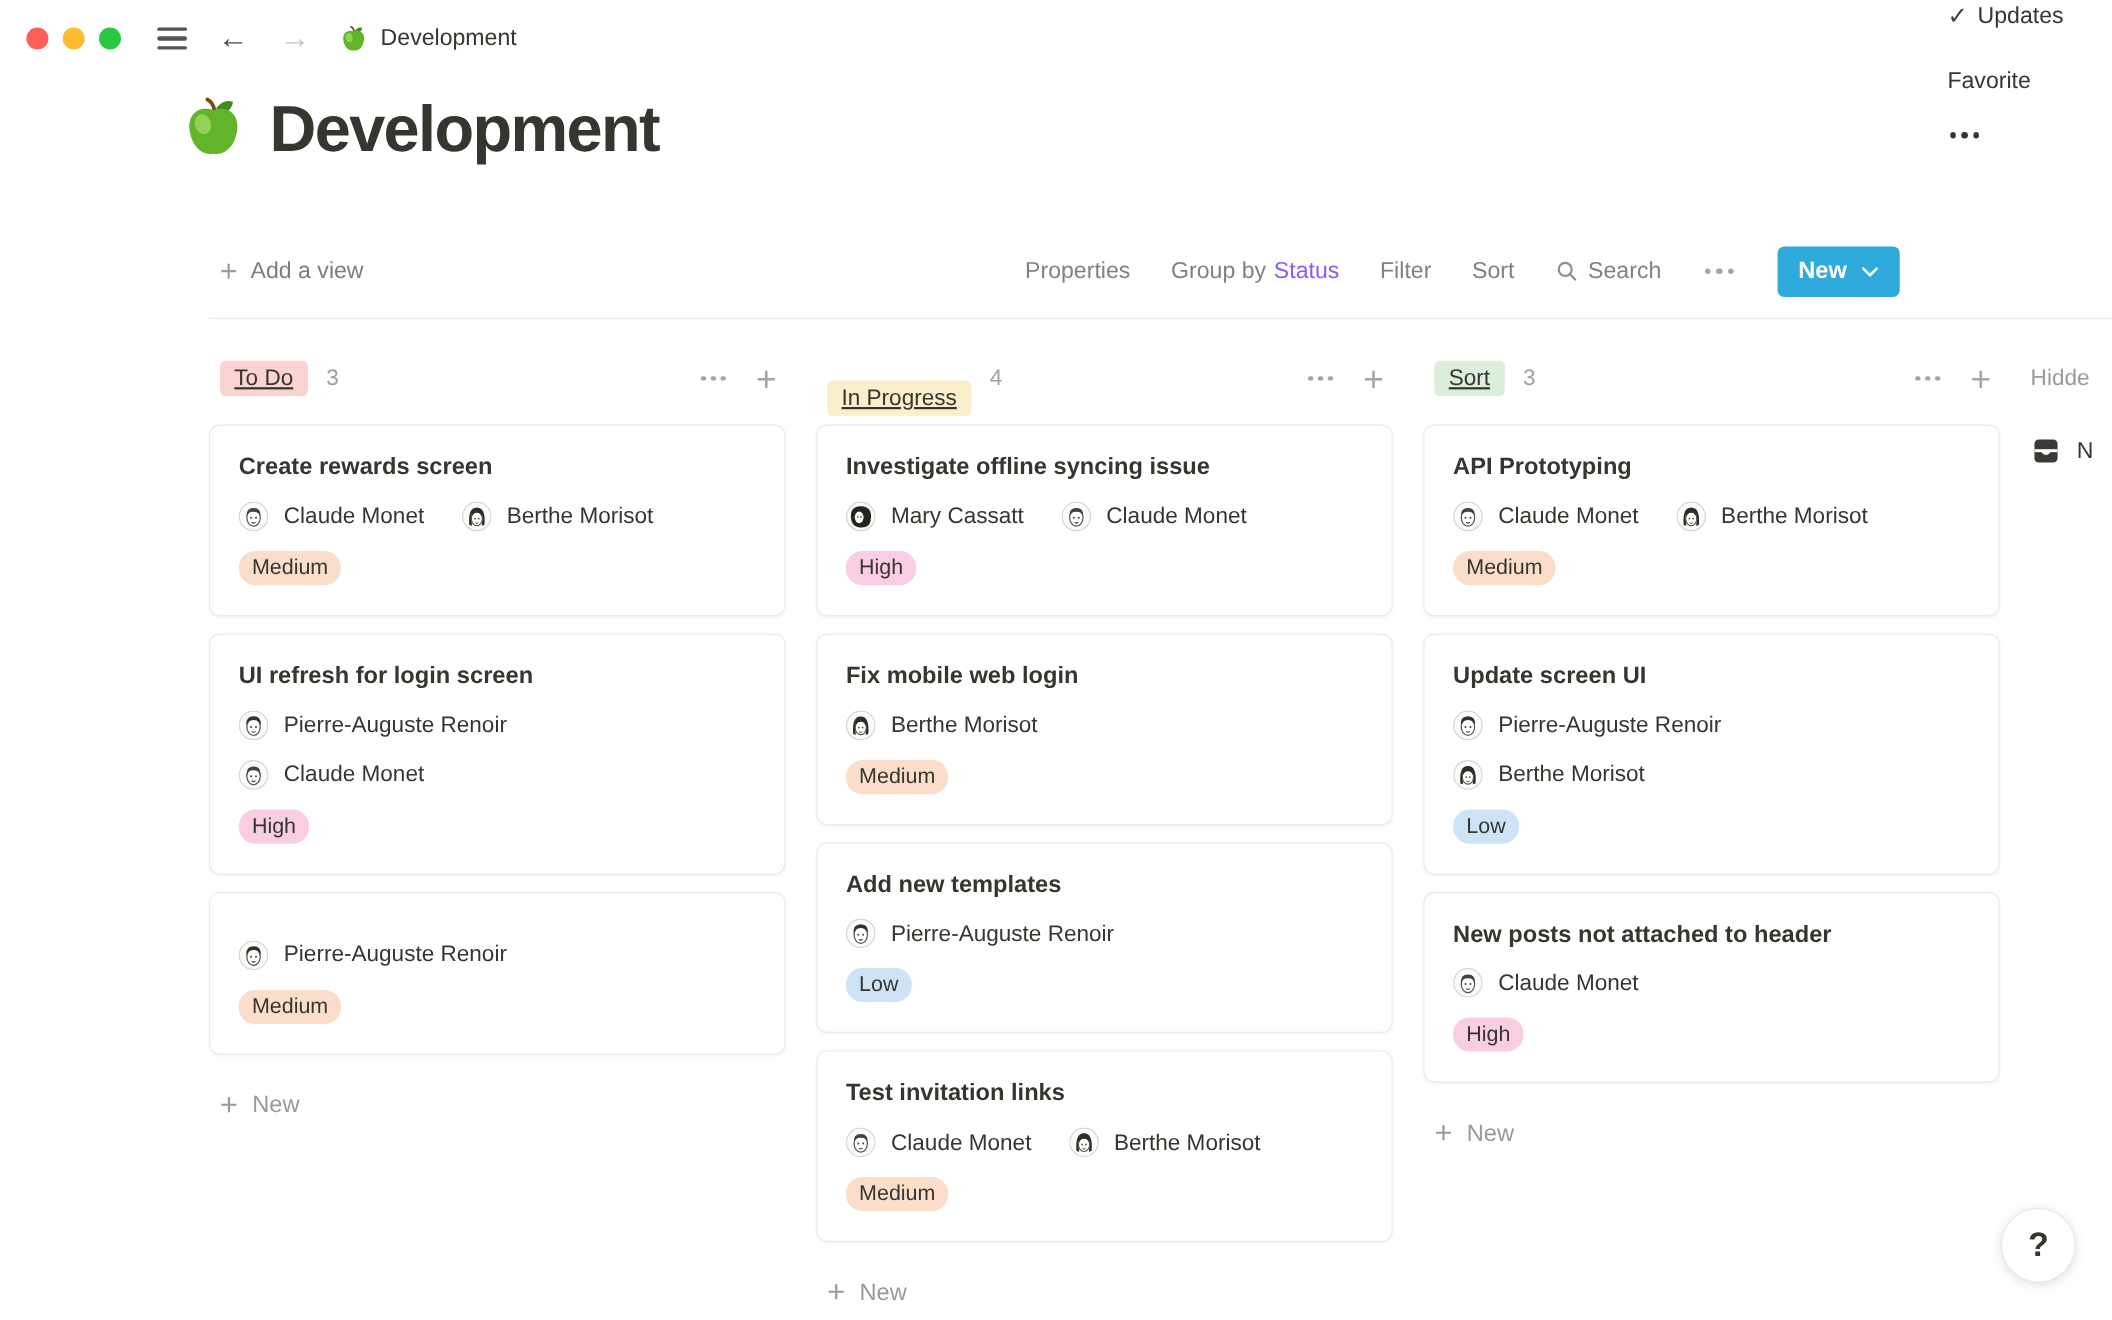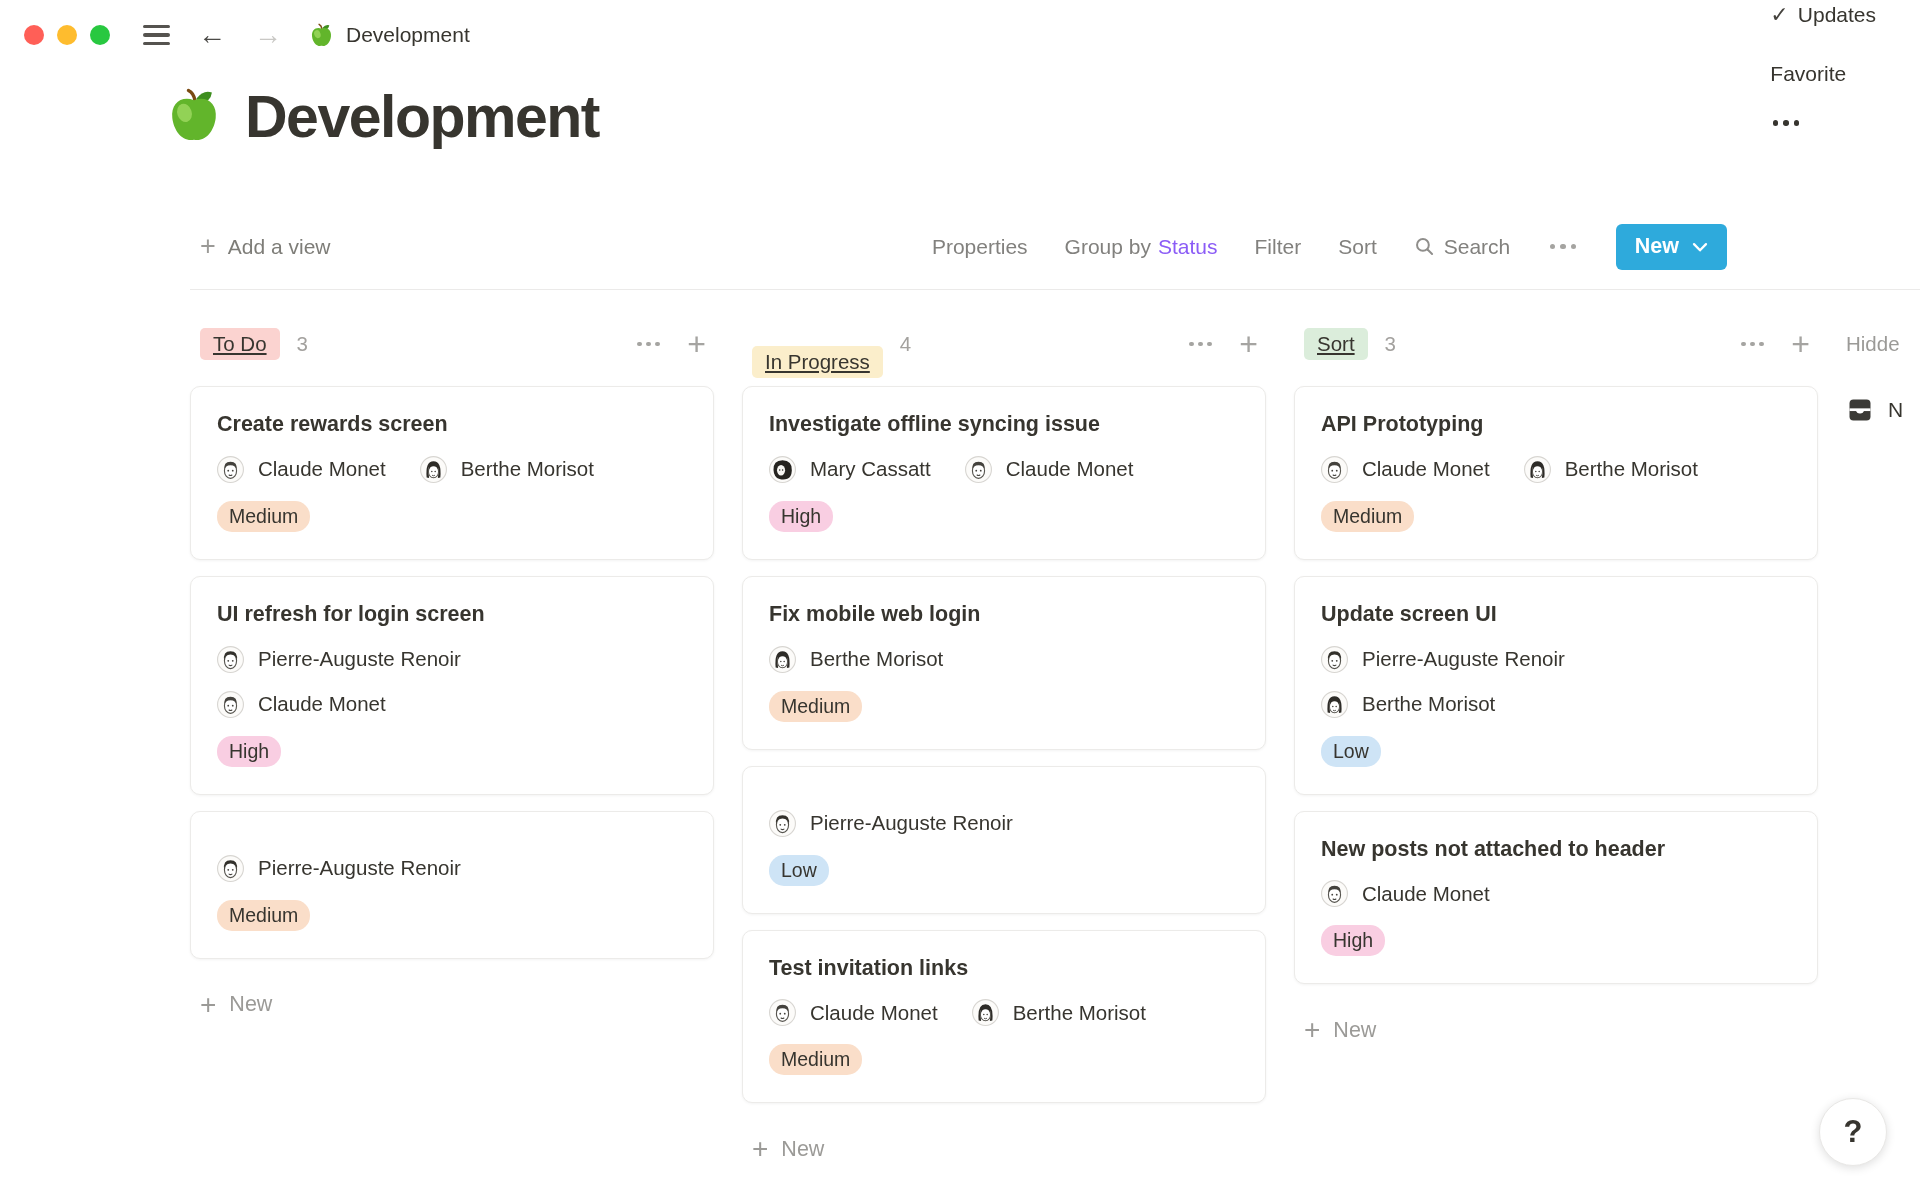--- a/index.html
+++ b/index.html
@@ -352,20 +352,21 @@
                     </svg>
                   </span>
     <span class="pname">Berthe Morisot</span>
   </span>
 </div>
             </div>
     <span class="badge" style="background: rgb(250, 222, 201);">Medium</span>
   </div>
 
   <div class="card">
+    <div class="card-title">Add new templates</div>
     <div class="rows">
               <div class="arow">
   <span class="person">
     <span class="avatar">
                     <svg viewBox="0 0 24 24">
                       <circle cx="12" cy="12" r="11.5" fill="#FCFBF9" stroke="#D8D6D2" stroke-width="1"></circle>
                       <ellipse cx="12" cy="13.2" rx="5.4" ry="6.9" fill="#FFF" stroke="#56544E" stroke-width="1"></ellipse>
                       <path d="M6.3 13Q5.2 4.6 12 4.6Q18.8 4.6 17.7 13Q17.4 7.6 12 7.6Q6.6 7.6 6.3 13Z" fill="#33312C"></path>
                       <circle cx="10" cy="13.2" r=".8" fill="#44423D"></circle>
                       <circle cx="14" cy="13.2" r=".8" fill="#44423D"></circle>

